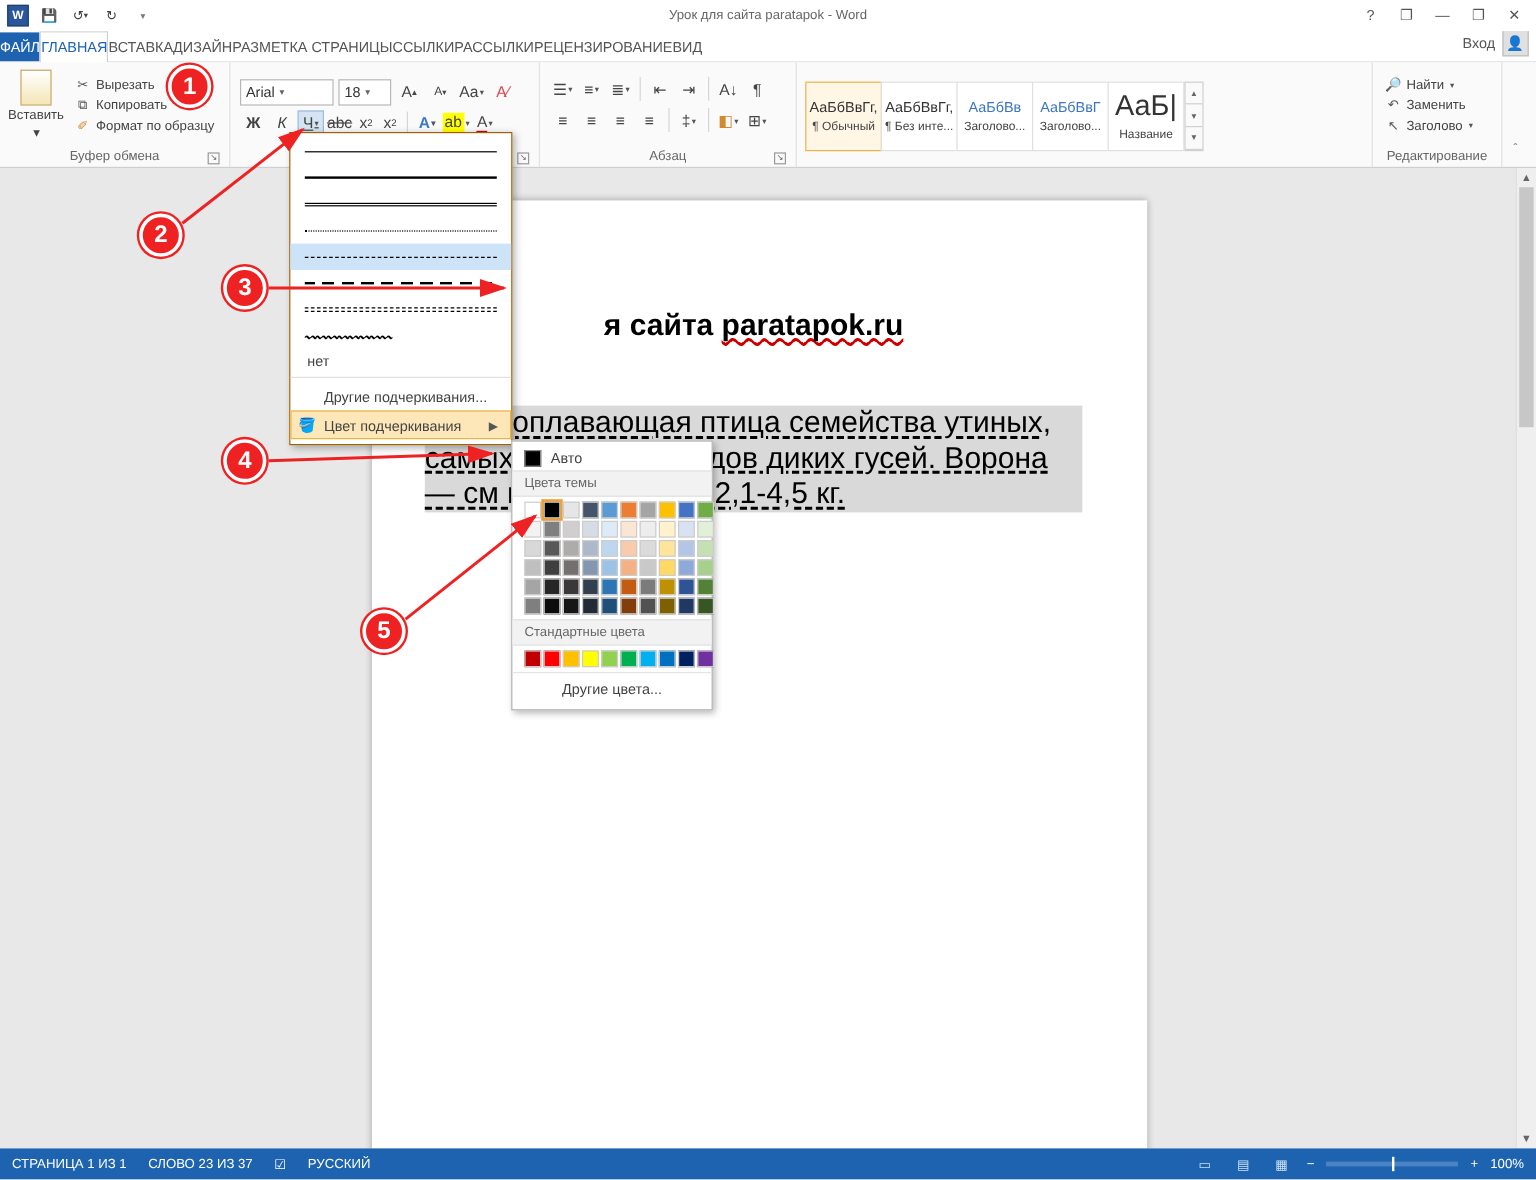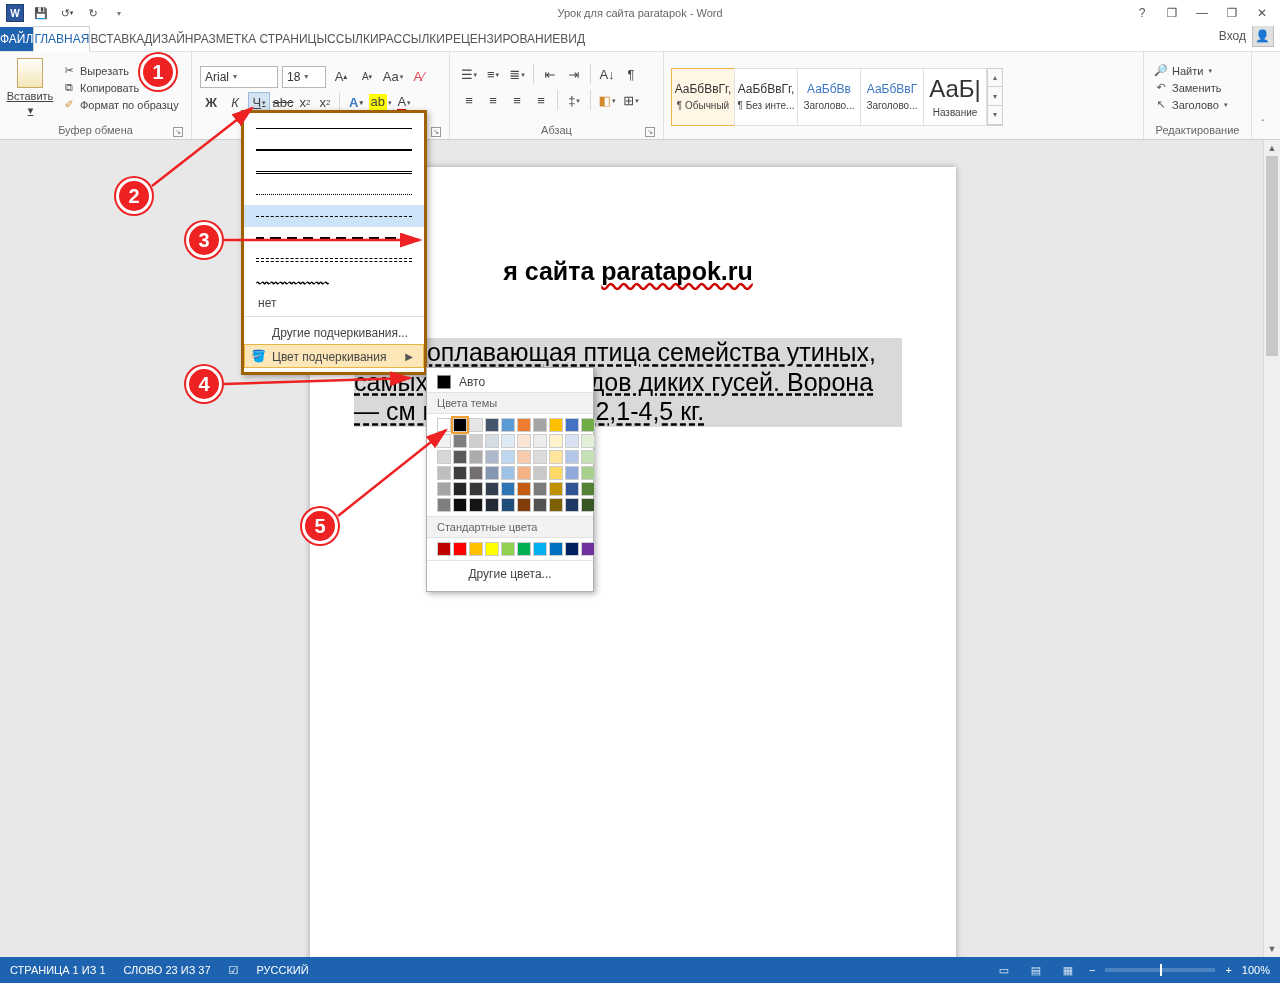--- a/index.html
+++ b/index.html
@@ -24,21 +24,21 @@
 
   
   .ribbon { height:88px; background:#fafafa; border-bottom:1px solid #cfcfcf; display:flex; }
   .grp { border-right:1px solid #e0e0e0; display:flex; flex-direction:column; padding:2px 4px 0; }
   .grp-body { flex:1; display:flex; align-items:center; }
   .grp-label { height:18px; text-align:center; font-size:11px; color:#666; display:flex; align-items:center; justify-content:center; position:relative; }
   .grp-dl { position:absolute; right:4px; bottom:2px; width:10px; height:10px; border:1px solid #999; color:#666; font-size:7px; line-height:8px; text-align:right; padding-right:1px; cursor:pointer; }
 
   .clip-col1 { display:flex; flex-direction:column; align-items:center; justify-content:center; width:52px; cursor:pointer; }
   .clip-col1 .icn { width:26px; height:30px; border:1px solid #c7a860; background:linear-gradient(#fff,#f4e6b6); }
-  .clip-col1 span { font-size:11px; color:#444; margin-top:2px;text-decoration:underline; }
+  .clip-col1 span { font-size:11px; color:#444; margin-top:2px; }
   .clip-col2 { display:flex; flex-direction:column; gap:3px; padding:2px 6px; font-size:11px; color:#444; }
   .clip-row { display:flex; align-items:center; gap:4px; cursor:pointer; }
   .mini-icn { width:14px; height:14px; display:inline-flex; align-items:center; justify-content:center; color:#555; }
 
   
   .font-top { display:flex; align-items:center; gap:4px; }
   .combo { height:22px; border:1px solid #b7b7b7; background:#fff; display:flex; align-items:center; font-size:12px; padding:0 2px 0 4px; color:#333; }
   .combo .dd { margin-left:4px; color:#666; font-size:8px; }
   .rbtn { width:22px; height:22px; border:1px solid transparent; display:flex; align-items:center; justify-content:center; color:#444; cursor:pointer; font-size:13px; }
   .rbtn.sm { width:18px; }
@@ -76,21 +76,21 @@
 
   
   .statusbar { position:absolute; bottom:0; left:0; right:0; height:26px; background:#1e63b0; color:#fff; display:flex; align-items:center; font-size:11px; padding:0 10px; }
   .sb-left { display:flex; gap:18px; align-items:center; }
   .sb-right { margin-left:auto; display:flex; align-items:center; gap:10px; }
   .zoom-slider { width:110px; height:4px; background:#4a82c2; position:relative; }
   .zoom-slider::before { content:""; position:absolute; left:50%; top:-4px; width:2px; height:12px; background:#fff; }
   .view-btn { width:22px; height:18px; display:flex; align-items:center; justify-content:center; color:#cde0f3; cursor:pointer; }
 
   
-  .uline-menu { position:absolute; left:241px; top:110px; width:186px; background:#fff; border:3px solid #a16207; box-shadow:2px 2px 6px rgba(0,0,0,0.3); padding:4px 0; z-index:20; }
+  .uline-menu { position:absolute; left:241px; top:110px; width:186px; background:#fff; border:1px solid #a16207; box-shadow:2px 2px 6px rgba(0,0,0,0.3); padding:4px 0; z-index:20; }
   .ul-item { padding:0 12px; height:22px; display:flex; align-items:center; cursor:pointer; }
   .ul-item:hover,.ul-item.hl { background:#cde3f8; }
   .ul-prev { flex:1; height:0; position:relative; }
   .ul-s-solid { border-top:1px solid #000; }
   .ul-s-thick { border-top:2.5px solid #000; }
   .ul-s-double { border-top:3px double #000; }
   .ul-s-dot { border-top:1.5px dotted #000; }
   .ul-s-dash { border-top:1.5px dashed #000; }
   .ul-s-dashwide { border-top:2px dashed #000; border-image:repeating-linear-gradient(90deg,#000 0 10px,transparent 10px 16px) 2; }
   .ul-s-dashdouble { height:4px; border-top:1px dashed #000; border-bottom:1px dashed #000; }

